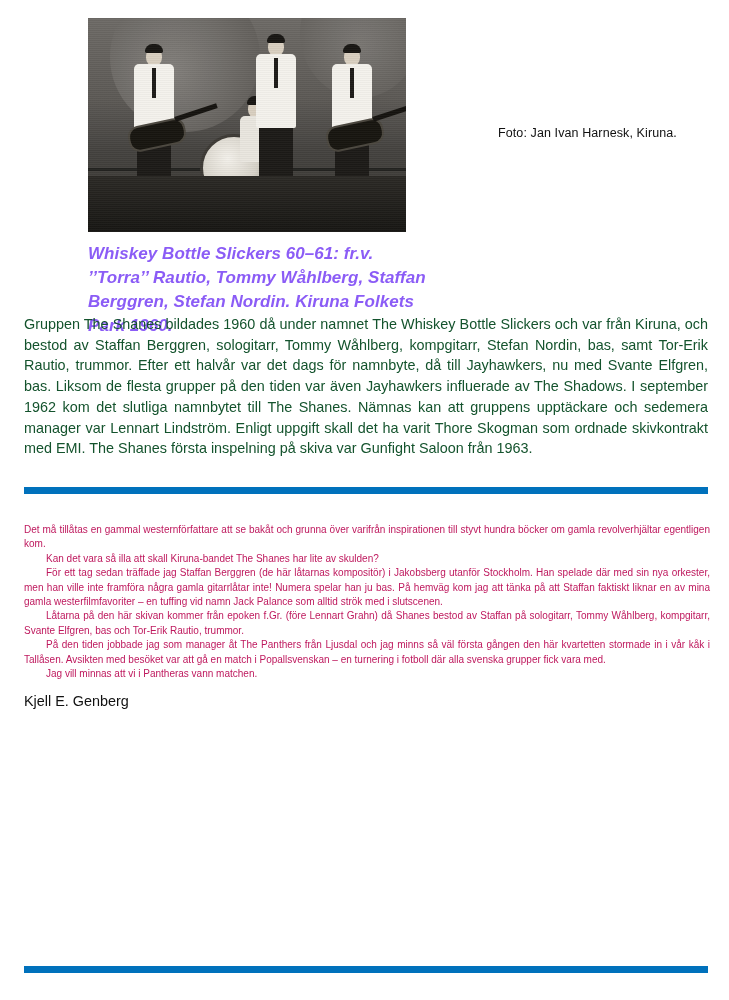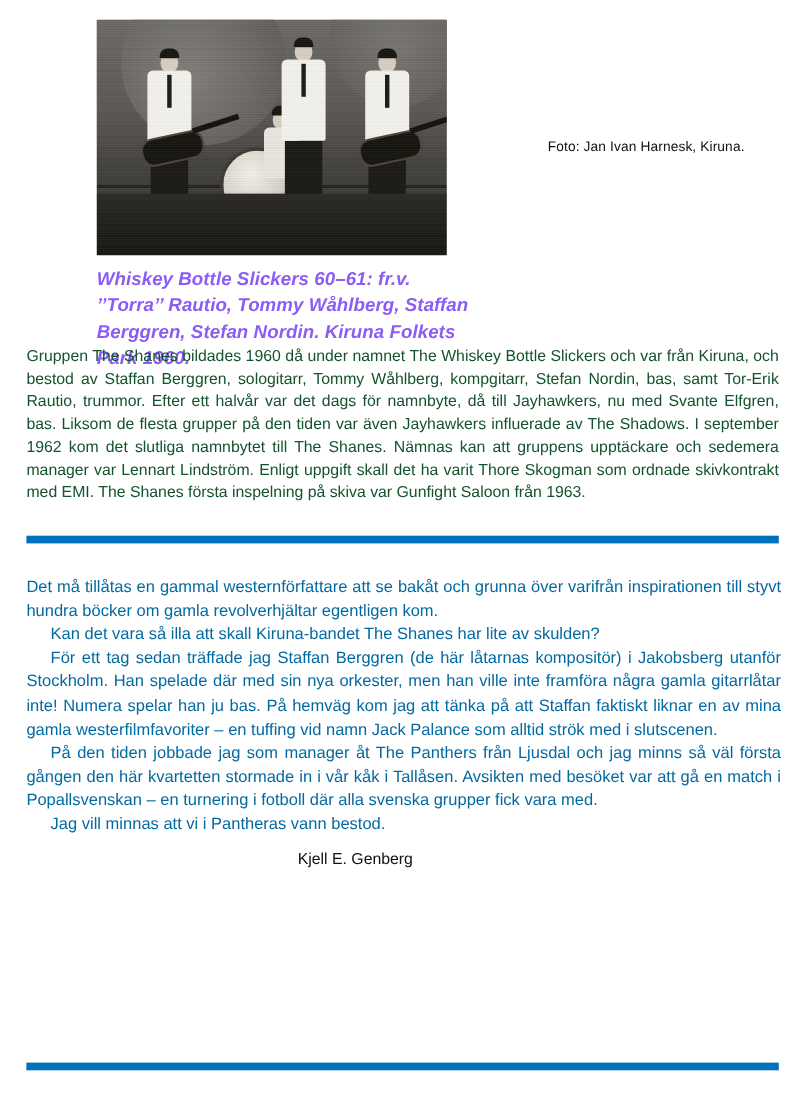--- a/index.html
+++ b/index.html
@@ -229,31 +229,31 @@
     width: 686px;
   }
   .article h2 {
     margin: 0 0 4px 0;
     font-size: 15px;
     font-weight: bold;
     letter-spacing: .4px;
   }
   .article p {
     margin: 0;
-    font-size: 15px;
+    font-size: 10px;
     line-height: 1.44;
     text-align: justify;
-    color: #0369a1;
+    color: #be185d;
   }
   .article p.ind {
     text-indent: 22px;
   }
   .signature {
     margin-top: 12px;
-    text-align: center;
+    text-align: left;
     padding-right: 88px;
     font-size: 14.4px;
   }
 </style>
 </head>
 <body>
 
 <div class="page">
 
   <div class="photo-block">
@@ -310,20 +310,21 @@
   <div class="caption">Whiskey Bottle Slickers 60–61: fr.v. ’’Torra’’ Rautio, Tommy Wåhlberg, Staffan Berggren, Stefan Nordin. Kiruna Folkets Park 1960.</div>
 
   <div class="intro">Gruppen The Shanes bildades 1960 då under namnet The Whiskey Bottle Slickers och var från Kiruna, och bestod av Staffan Berggren, sologitarr, Tommy Wåhlberg, kompgitarr, Stefan Nordin, bas, samt Tor-Erik Rautio, trummor. Efter ett halvår var det dags för namnbyte, då till Jayhawkers, nu med Svante Elfgren, bas. Liksom de flesta grupper på den tiden var även Jayhawkers influerade av The Shadows. I september 1962 kom det slutliga namnbytet till The Shanes. Nämnas kan att gruppens upptäckare och sedemera manager var Lennart Lindström. Enligt uppgift skall det ha varit Thore Skogman som ordnade skivkontrakt med EMI. The Shanes första inspelning på skiva var Gunfight Saloon från 1963.</div>
 
   <div class="rule rule-1" style="background: rgb(0, 113, 188);"></div>
 
   <div class="article">
     <p>Det må tillåtas en gammal westernförfattare att se bakåt och grunna över varifrån inspirationen till styvt hundra böcker om gamla revolverhjältar egentligen kom.</p>
     <p class="ind">Kan det vara så illa att skall Kiruna-bandet The Shanes har lite av skulden?</p>
     <p class="ind">För ett tag sedan träffade jag Staffan Berggren (de här låtarnas kompositör) i Jakobsberg utanför Stockholm. Han spelade där med sin nya orkester, men han ville inte framföra några gamla gitarrlåtar inte! Numera spelar han ju bas. På hemväg kom jag att tänka på att Staffan faktiskt liknar en av mina gamla westerfilmfavoriter – en tuffing vid namn Jack Palance som alltid strök med i slutscenen.</p>
+    <p class="ind">Låtarna på den här skivan kommer från epoken f.Gr. (före Lennart Grahn) då Shanes bestod av Staffan på sologitarr, Tommy Wåhlberg, kompgitarr, Svante Elfgren, bas och Tor-Erik Rautio, trummor.</p>
     <p class="ind">På den tiden jobbade jag som manager åt The Panthers från Ljusdal och jag minns så väl första gången den här kvartetten stormade in i vår kåk i Tallåsen. Avsikten med besöket var att gå en match i Popallsvenskan – en turnering i fotboll där alla svenska grupper fick vara med.</p>
-    <p class="ind">Jag vill minnas att vi i Pantheras vann bestod.</p>
+    <p class="ind">Jag vill minnas att vi i Pantheras vann matchen.</p>
     <div class="signature">Kjell E. Genberg</div>
   </div>
 
   <div class="rule rule-2" style="background: rgb(0, 113, 188);"></div>
 
 </div>
 
 </body></html>

